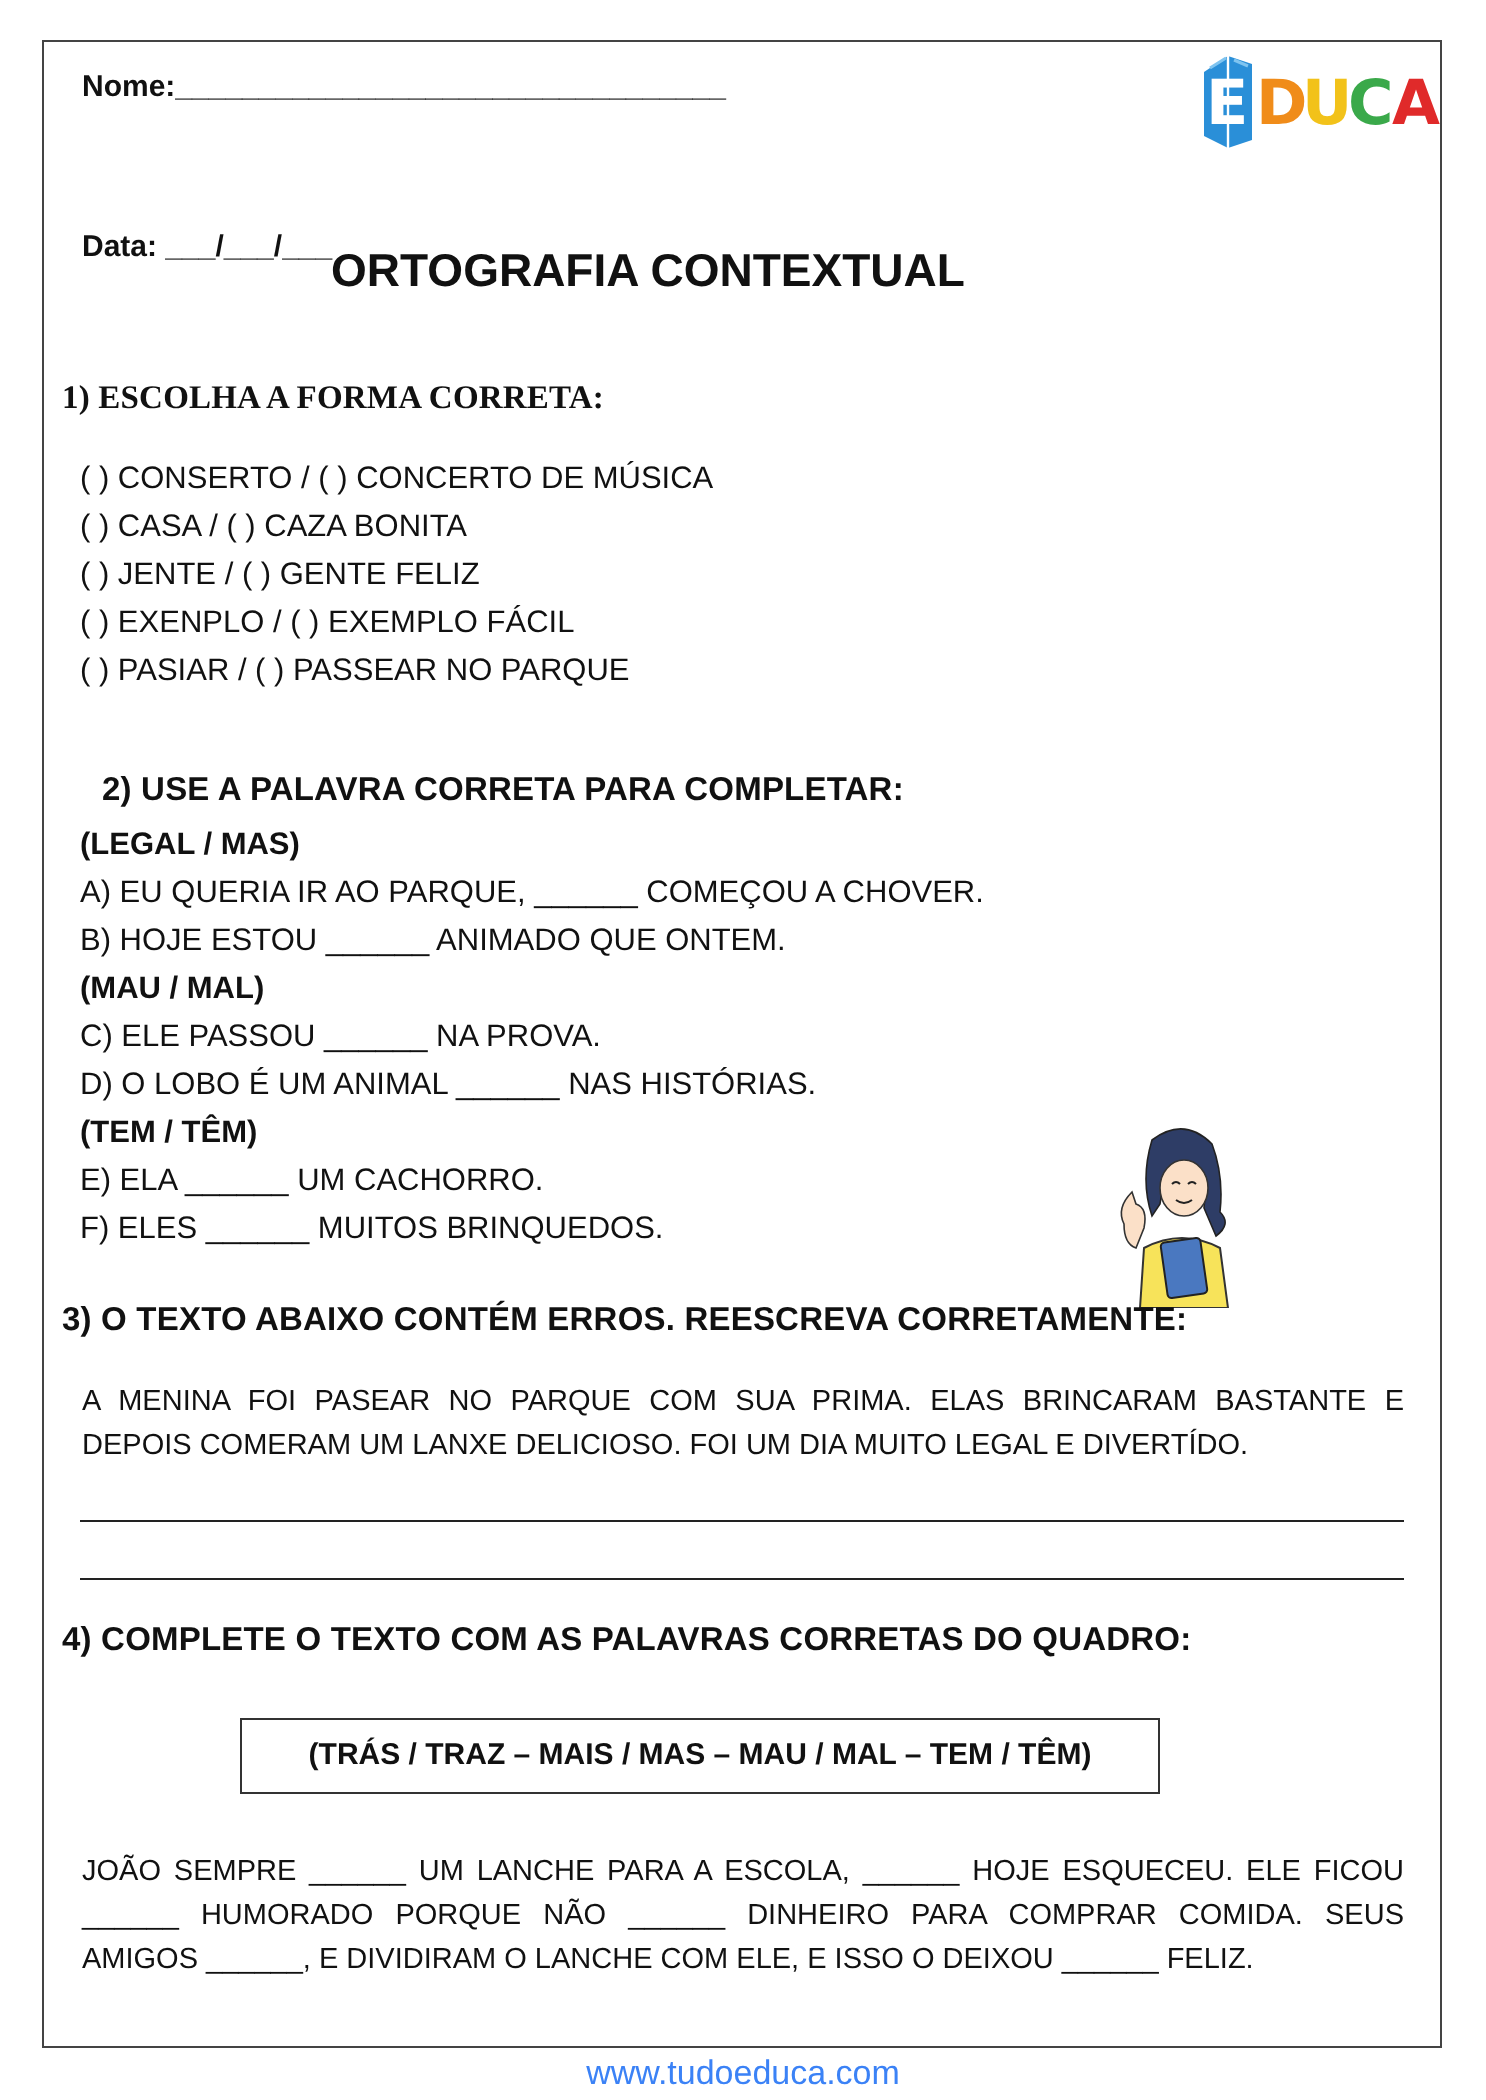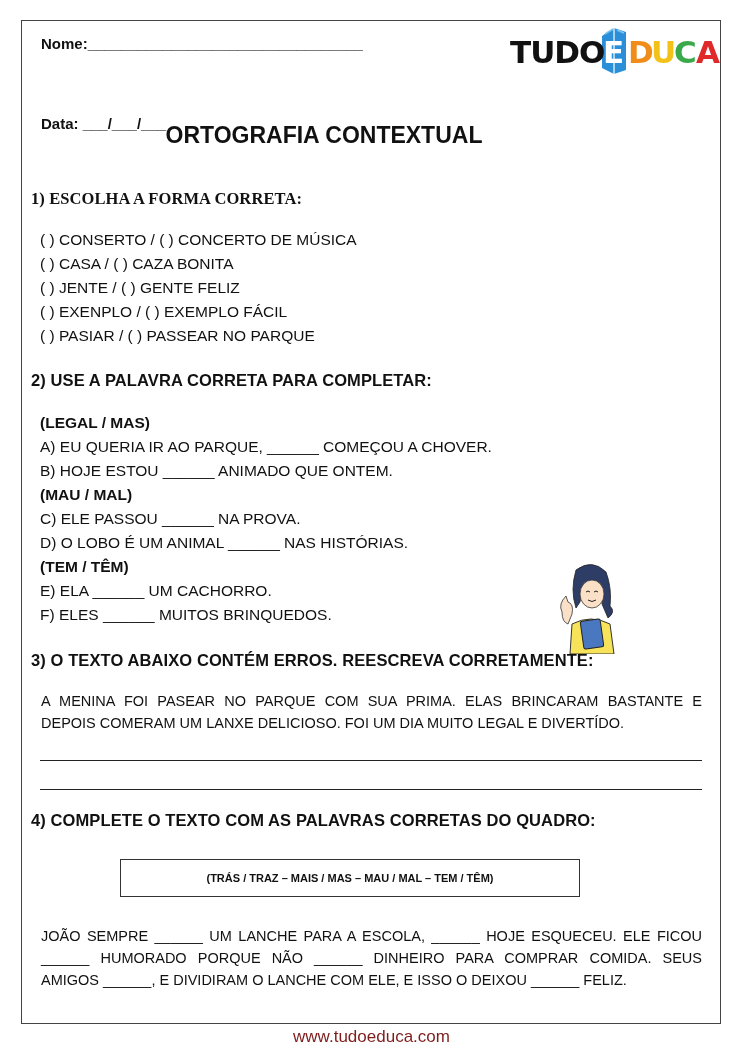--- a/index.html
+++ b/index.html
@@ -11,56 +11,55 @@
   .hdr { font-weight:bold; font-size:15px; left:41px; }
   .title { font-weight:bold; font-size:23px; left:0; width:648px; text-align:center; top:122px; }
   .qh { font-weight:bold; font-size:16.5px; left:31px; letter-spacing:0.1px; }
   .item { font-size:15.5px; left:40px; }
   .sub { font-size:15.5px; left:40px; font-weight:bold; }
   .logo { position:absolute; left:510px; top:28px; height:50px; width:210px; }
   .logo span { font-family:"DejaVu Sans", sans-serif; font-weight:bold; font-size:31px; letter-spacing:-1px; }
   .para { position:absolute; left:41px; width:661px; font-size:14.5px; line-height:22px; text-align:justify; }
   .rule { position:absolute; left:40px; width:662px; height:0; border-top:1.5px solid #222; }
   .box { position:absolute; left:120px; top:859px; width:460px; height:38px; border:1.2px solid #333; box-sizing:border-box;
-         font-weight:bold; font-size:11px; text-align:center; line-height:36px; }
-  .footer { position:absolute; left:0; width:743px; text-align:center; top:1027px; font-size:17px; color:#7f1d1d; }
+         font-weight:bold; font-size:15px; text-align:center; line-height:36px; }
+  .footer { position:absolute; left:0; width:743px; text-align:center; top:1027px; font-size:17px; color:#3b82f6; }
   .girl { position:absolute; left:552px; top:562px; width:78px; height:92px; }
 </style>
 </head>
 <body>
 
 <div class="frame"></div>
 
 <div class="abs hdr" style="top:35px;">Nome:_________________________________</div>
 <div class="abs hdr" style="top:68px;margin-top:47px;">Data: ___/___/___</div>
 
 <div class="logo">
   <svg style="position:absolute;left:88px;top:-2px" width="30" height="50" viewBox="0 0 30 50">
     <path d="M4 10 L16 2 L28 6 L28 44 L16 48 L4 42 Z" fill="#2a8fd8"></path>
     <path d="M16 2 L16 48" stroke="#ffffff" stroke-width="1.2"></path>
     <path d="M7 8 L15 3 M19 4 L26 7" stroke="#7fc4f0" stroke-width="1.5"></path>
   </svg>
-  <span style="position:absolute;left:0;top:6px;color:#111">TUDO</span>
   <span style="position:absolute;left:93px;top:6px;color:#ffffff">E</span>
   <span style="position:absolute;left:118px;top:6px;color:#f08c1a">D</span>
   <span style="position:absolute;left:141px;top:6px;color:#f2c21a">U</span>
   <span style="position:absolute;left:164px;top:6px;color:#3aa94a">C</span>
   <span style="position:absolute;left:186px;top:6px;color:#e02a2a">A</span>
 </div>
 
 <div class="abs title">ORTOGRAFIA CONTEXTUAL</div>
 
 <div class="abs qh" style="top:189px;font-family:Liberation Serif, serif;">1) ESCOLHA A FORMA CORRETA:</div>
 <div class="abs item" style="top:231px;">(  ) CONSERTO / (  ) CONCERTO DE MÚSICA</div>
 <div class="abs item" style="top:255px;">(  ) CASA / (  ) CAZA BONITA</div>
 <div class="abs item" style="top:279px;">(  ) JENTE / (  ) GENTE FELIZ</div>
 <div class="abs item" style="top:303px;">(  ) EXENPLO / (  ) EXEMPLO FÁCIL</div>
 <div class="abs item" style="top:327px;">(  ) PASIAR / (  ) PASSEAR NO PARQUE</div>
 
-<div class="abs qh" style="top:371px;">2) USE A PALAVRA CORRETA PARA COMPLETAR:</div>
+<div class="abs qh" style="top:386px;margin-left:20px;">2) USE A PALAVRA CORRETA PARA COMPLETAR:</div>
 <div class="abs sub" style="top:414px;">(LEGAL / MAS)</div>
 <div class="abs item" style="top:438px;">A) EU QUERIA IR AO PARQUE, ______ COMEÇOU A CHOVER.</div>
 <div class="abs item" style="top:462px;">B) HOJE ESTOU ______ ANIMADO QUE ONTEM.</div>
 <div class="abs sub" style="top:486px;">(MAU / MAL)</div>
 <div class="abs item" style="top:510px;">C) ELE PASSOU ______ NA PROVA.</div>
 <div class="abs item" style="top:534px;">D) O LOBO É UM ANIMAL ______ NAS HISTÓRIAS.</div>
 <div class="abs sub" style="top:558px;">(TEM / TÊM)</div>
 <div class="abs item" style="top:582px;">E) ELA ______ UM CACHORRO.</div>
 <div class="abs item" style="top:606px;">F) ELES ______ MUITOS BRINQUEDOS.</div>
 

